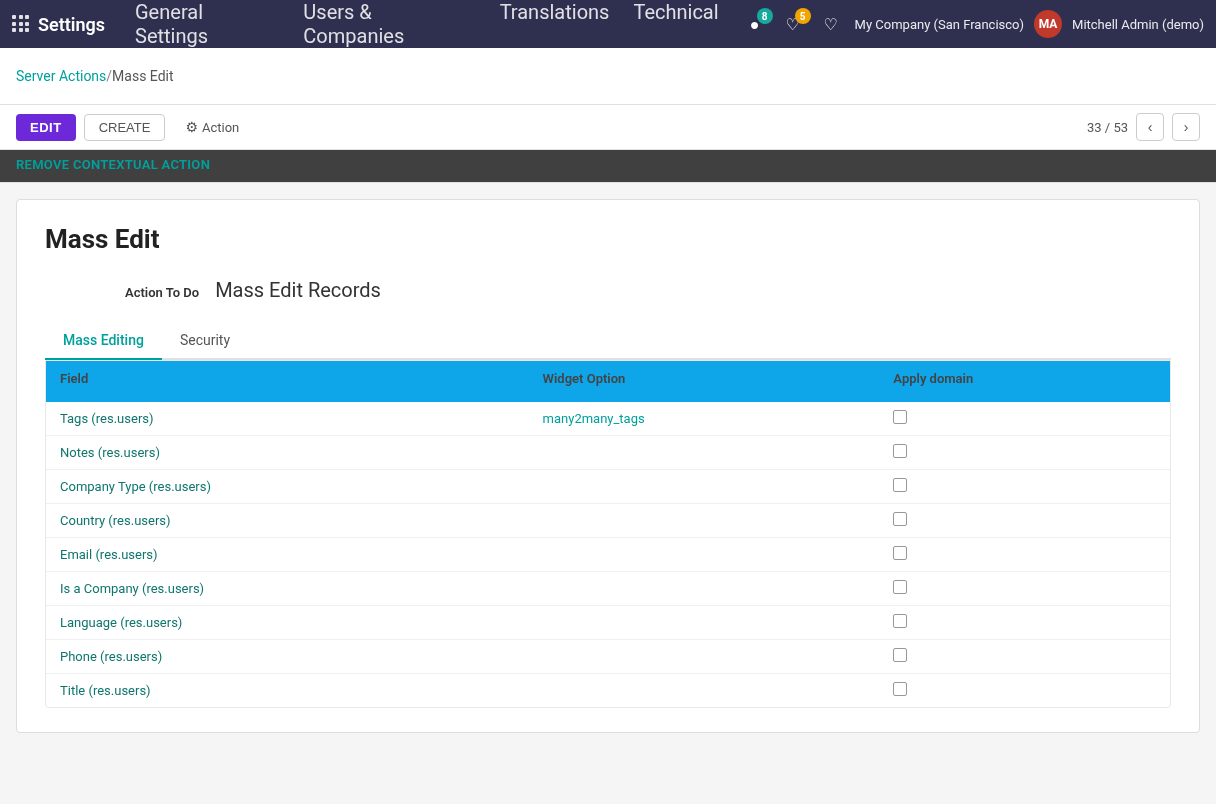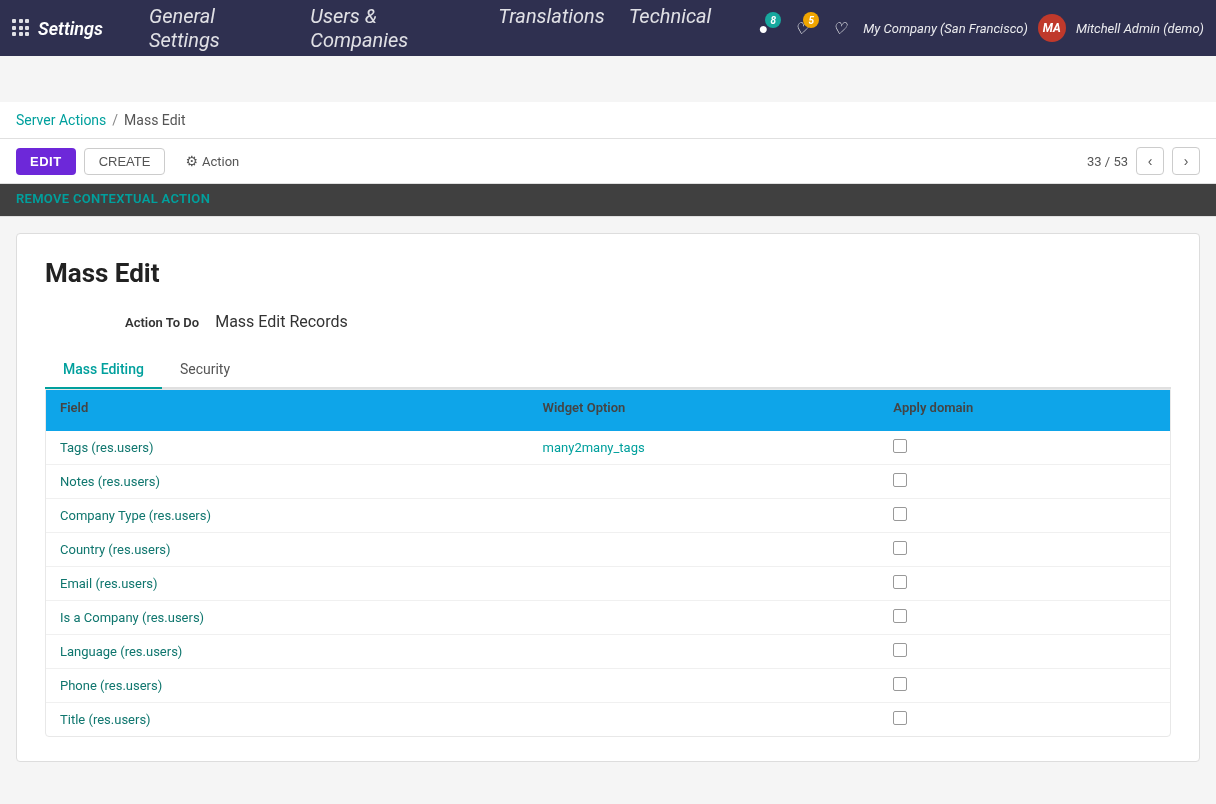--- a/index.html
+++ b/index.html
@@ -12,25 +12,24 @@
       background: #3d3d5c;
       background: #454560;
       background: #4a4a6a;
       background: #2e2e4e;
       background: #333355;
       background: linear-gradient(90deg, #2d2d4e 0%, #2d2d4e 100%);
       background: #3b3b5c;
       background: #2f3050;
       display: flex;
       align-items: center;
-      height: 56px;
+      height: 48px;
       padding: 0 12px;
       color: #fff;
-      gap: 28px;
-      font-style: italic;
+      gap: 12px;
     }
     .topnav-brand {
       display: flex;
       align-items: center;
       gap: 8px;
       font-size: 18px;
       font-weight: 600;
       color: #fff;
       margin-right: 8px;
     }
@@ -96,27 +95,25 @@
       justify-content: center;
       color: #fff;
       font-size: 12px;
       font-weight: bold;
     }
     .user-label { color: rgba(255,255,255,0.9); font-size: 13px; }
 
     
     .breadcrumb-bar {
       background: #fff;
-      padding: 10px 16px;
-      display: flex;
-      align-items: center;
-      gap: 6px;
+      padding: 20px 16px;
+      display: flex;
+      align-items: center;
       border-bottom: 1px solid #e0e0e0;
       font-size: 14px;
-      margin-top: 46px;
     }
     .breadcrumb-link { color: #00a09d; text-decoration: none; cursor: pointer; }
     .breadcrumb-sep { color: #888; }
     .breadcrumb-current { color: #555; }
 
     
     .toolbar {
       background: #fff;
       padding: 8px 16px;
       display: flex;
@@ -206,21 +203,21 @@
       font-size: 26px;
       font-weight: 700;
       color: #222;
       margin-bottom: 24px;
     }
     .field-label {
       font-weight: 600;
       font-size: 13px;
       color: #333;
     }
-    .field-value { font-size: 16px; color: #333; }
+    .field-value { font-size: 20px; color: #333; }
     .field-value-link { color: #00a09d; font-size: 14px; cursor: pointer; }
     .domain-row {
       display: flex;
       align-items: center;
       gap: 8px;
       font-size: 14px;
       margin-top: 4px;
     }
     .domain-text { color: #333; }
     .domain-bold { font-weight: 700; }

